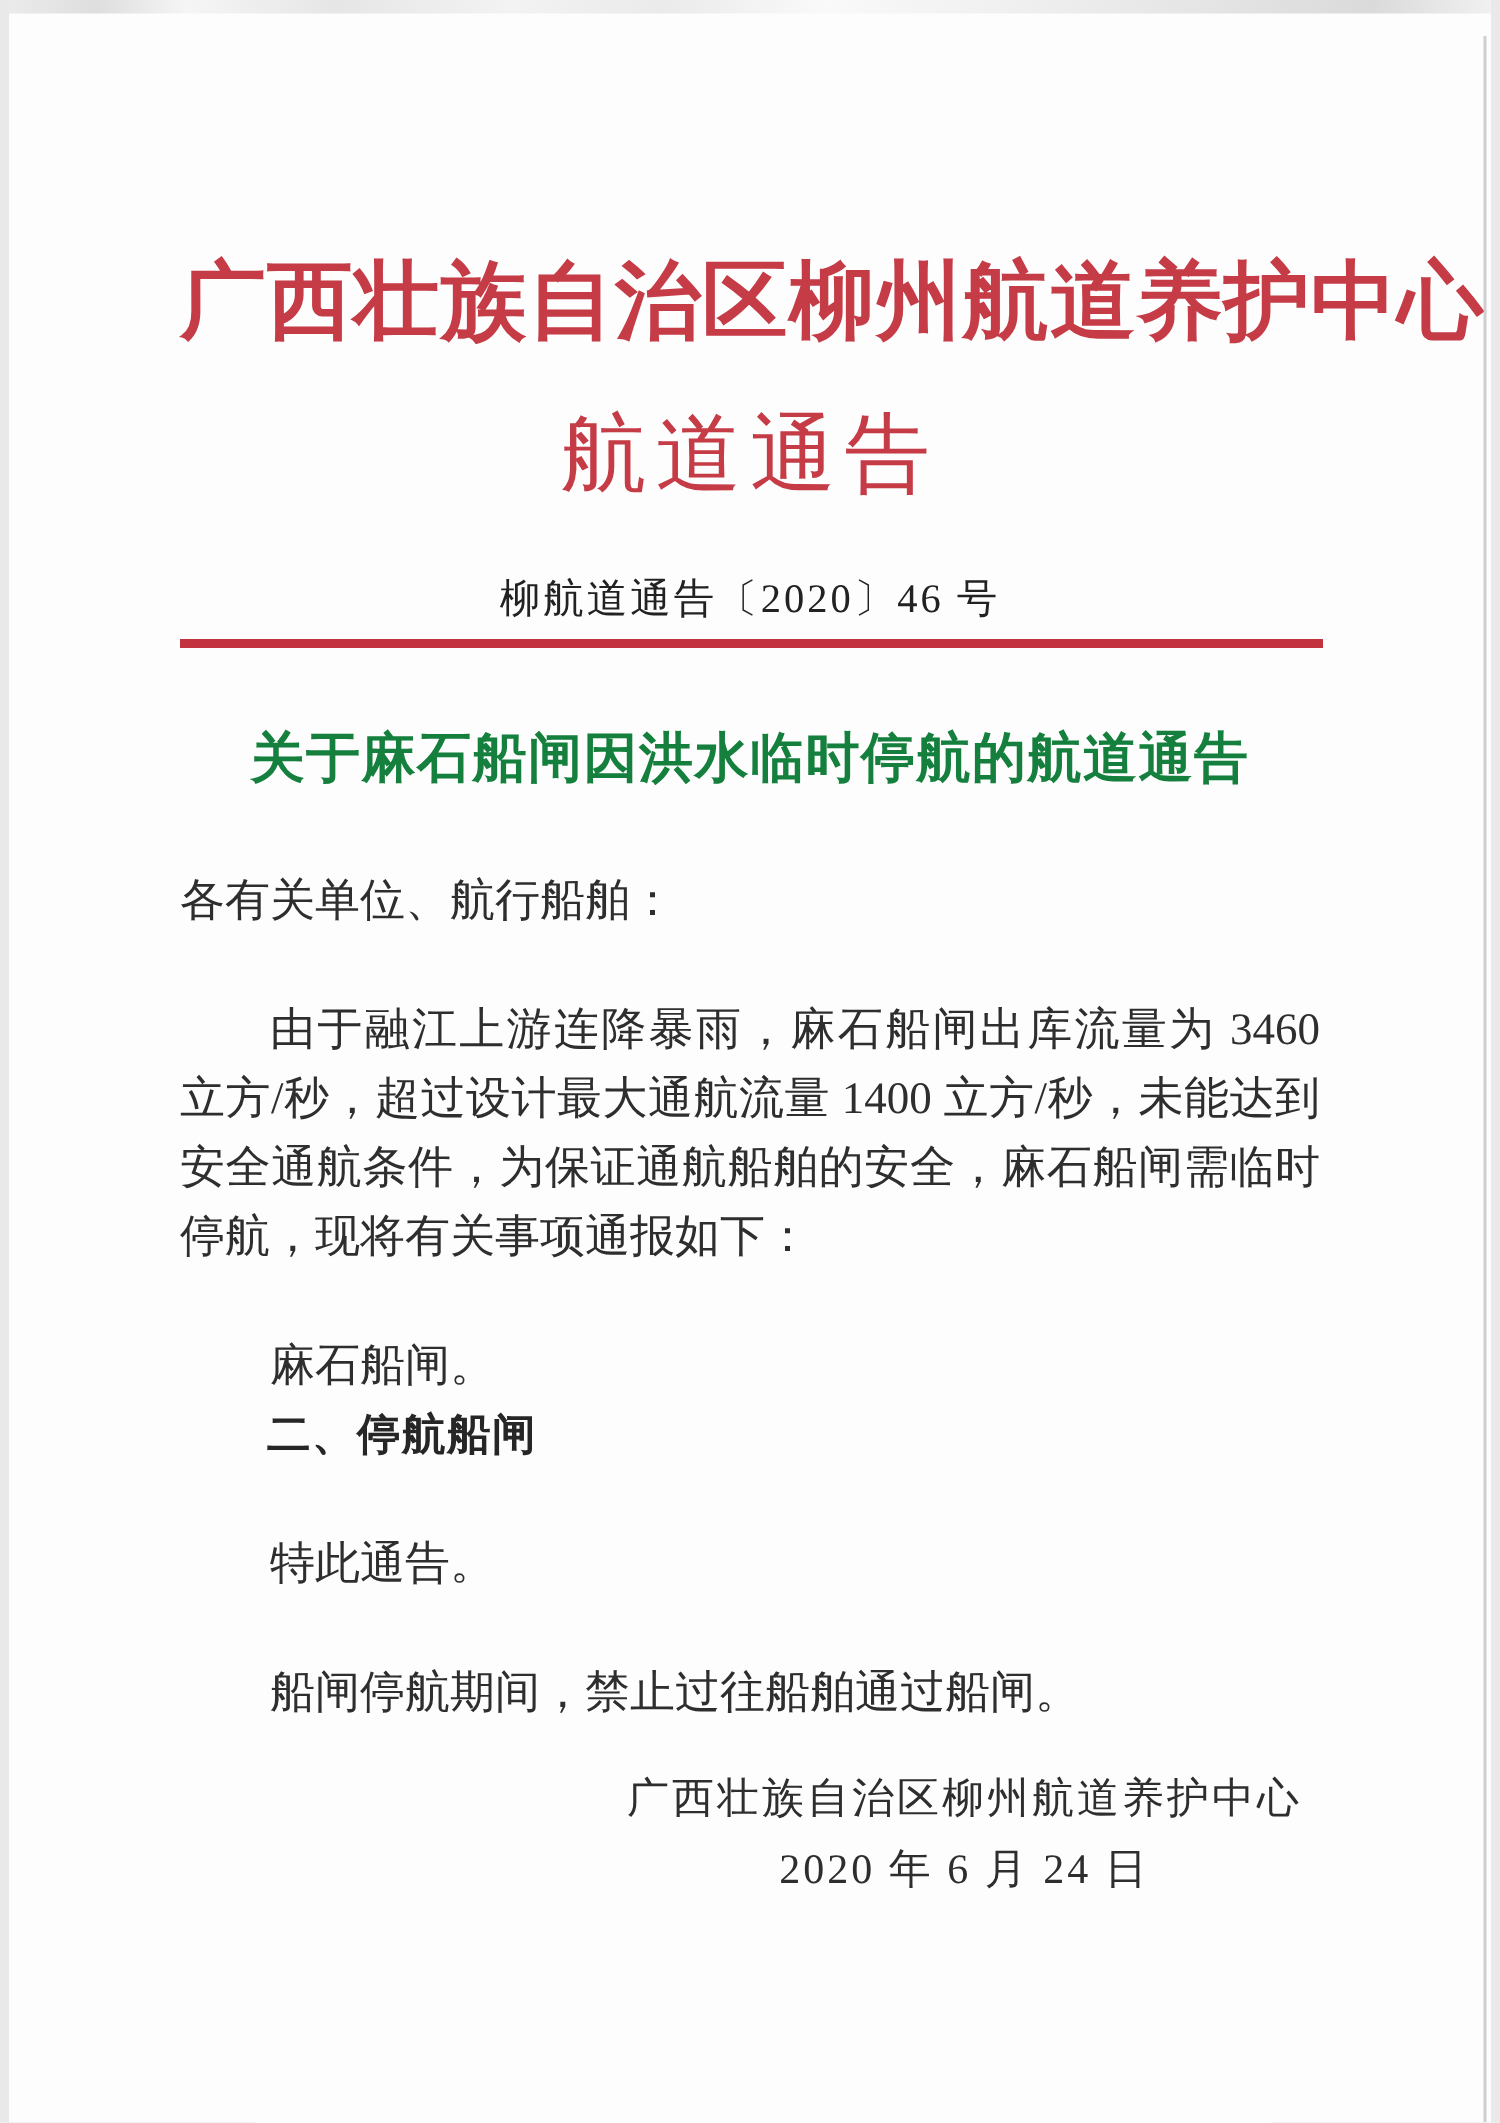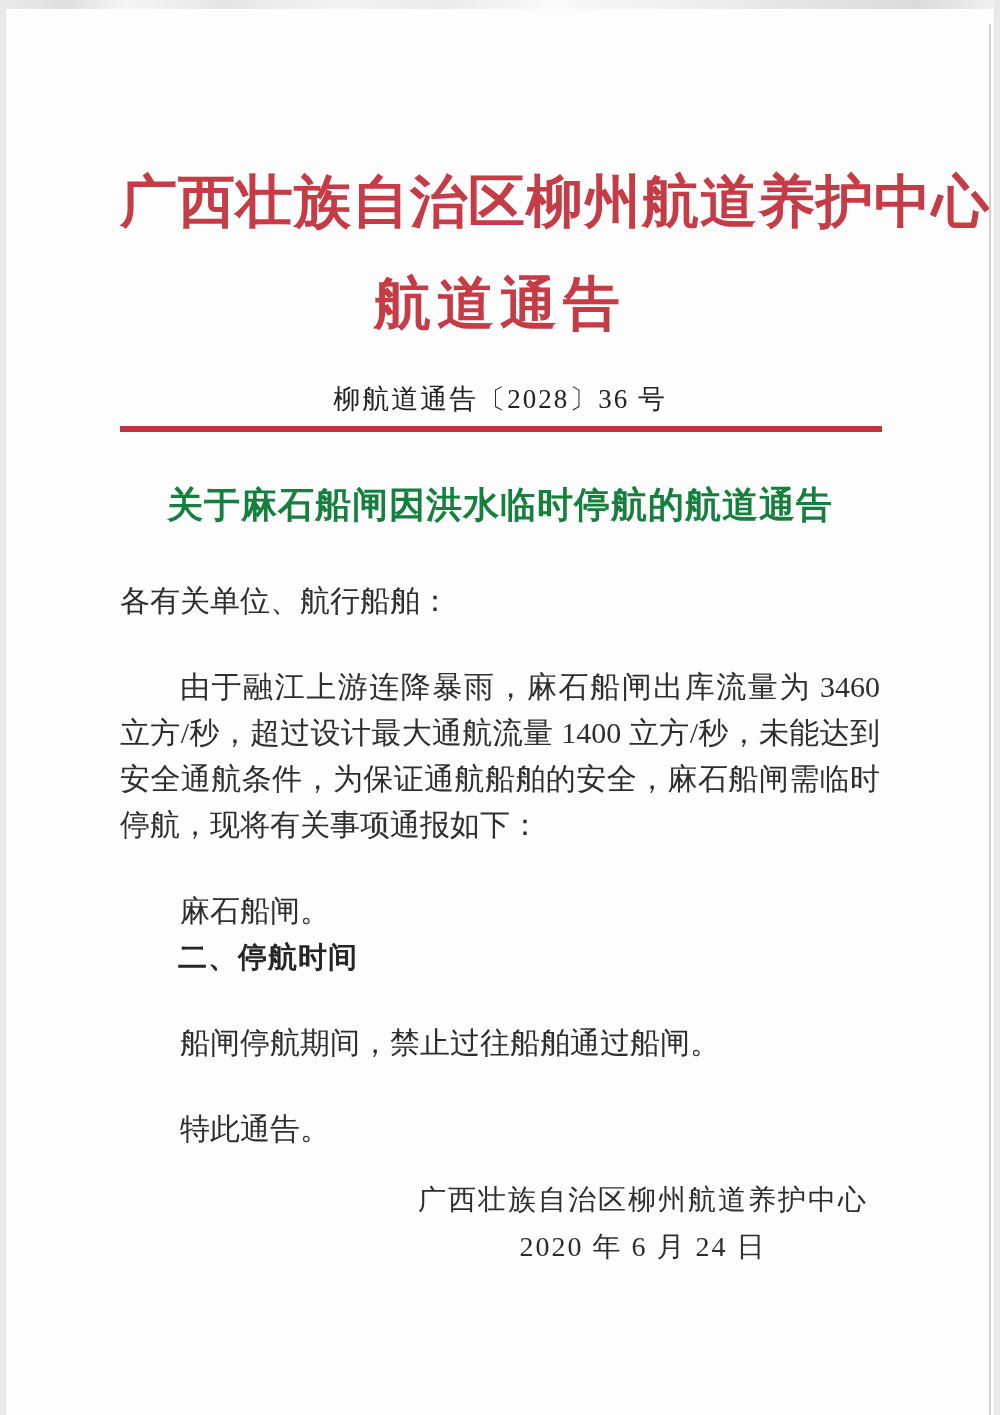--- a/index.html
+++ b/index.html
@@ -28,21 +28,21 @@
     background:#c3c3c3;opacity:.8;
   }
   .content{width:760px;margin:0 auto;}
   
   .letterhead{padding-top:166px;text-align:center;color:var(--accent);}
   .org-line1{
     font-size:57px;font-weight:700;line-height:72px;
     letter-spacing:1px;margin:0;white-space:nowrap;
   }
   .org-line2{
-    font-size:57px;font-weight:700;line-height:72px;
+    font-size:57px;font-weight:400;line-height:72px;
     letter-spacing:6px;margin:30px 0 0 0;
   }
   .doc-number{
     margin-top:42px;text-align:center;
     font-size:27px;line-height:34px;color:#222;
     letter-spacing:2px;
   }
   .red-rule{
     width:762px;height:6px;margin:10px auto 0 auto;
     background:var(--rule);
@@ -79,37 +79,37 @@
   <div class="scan-top"></div>
   <div class="scan-right"></div>
 
   <div class="content">
 
     <header class="letterhead">
       <div class="org-line1">广西壮族自治区柳州航道养护中心</div>
       <div class="org-line2">航道通告</div>
     </header>
 
-    <div class="doc-number">柳航道通告〔2028〕36 号</div>
+    <div class="doc-number">柳航道通告〔2020〕46 号</div>
 
     <div class="red-rule"></div>
 
     <h1 class="notice-title">关于麻石船闸因洪水临时停航的航道通告</h1>
 
     <div class="body">
       <p class="para">各有关单位、航行船舶：</p>
       <p class="para indent">由于融江上游连降暴雨，麻石船闸出库流量为 3460 立方/秒，超过设计最大通航流量 1400 立方/秒，未能达到安全通航条件，为保证通航船舶的安全，麻石船闸需临时停航，现将有关事项通报如下：</p>
 
       <p class="para indent">麻石船闸。</p>
 
-      <p class="sec-heading">二、停航时间</p>
+      <p class="sec-heading">二、停航船闸</p>
+
+      <p class="para indent">特此通告。</p>
 
       <p class="para indent">船闸停航期间，禁止过往船舶通过船闸。</p>
-
-      <p class="para indent">特此通告。</p>
     </div>
 
     <div class="signature">
       <div class="sig-inner">
         <div class="sig-org">广西壮族自治区柳州航道养护中心</div>
         <div class="sig-date">2020 年 6 月 24 日</div>
       </div>
     </div>
 
   </div>

